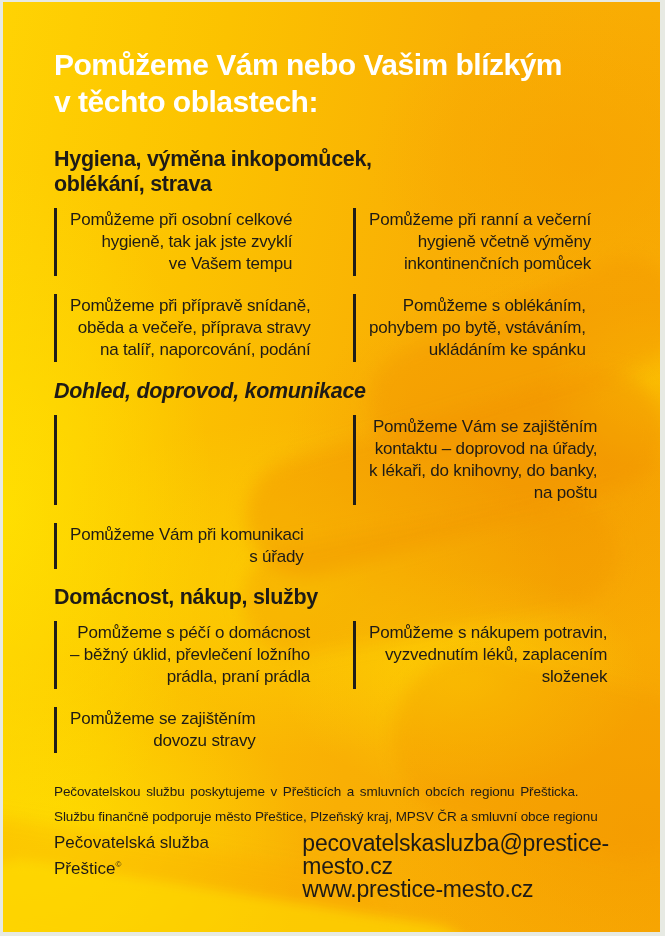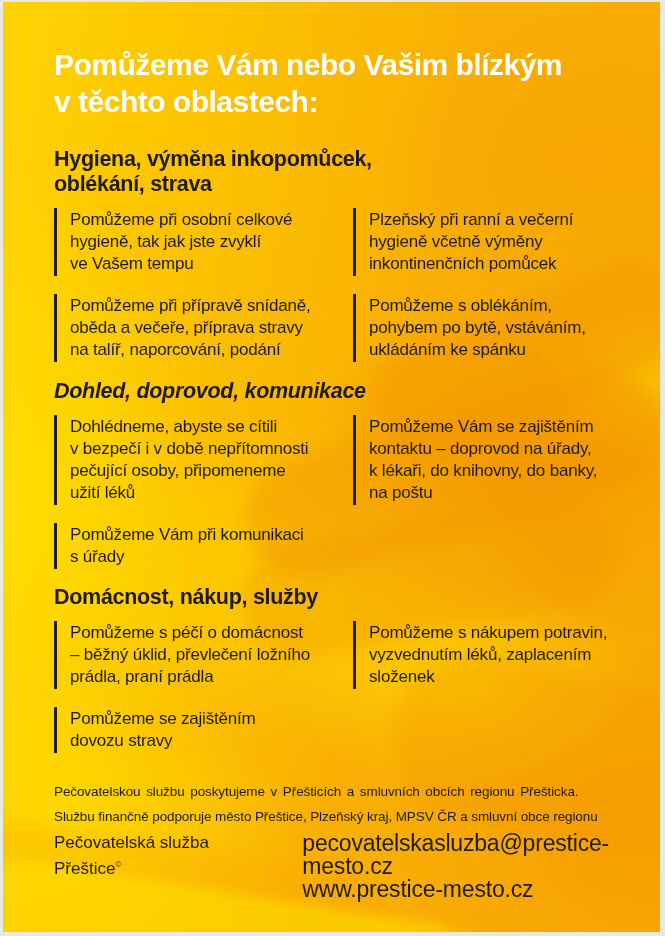--- a/index.html
+++ b/index.html
@@ -61,20 +61,21 @@
     display:grid;
     grid-template-columns:299px 1fr;
     row-gap:18px;
   }
   .item { display:flex; align-items:stretch; }
   .bar  { width:3px; background:#201d19; margin-right:13px; flex-shrink:0; }
   .item p {
     margin:0; padding:1px 0;
     font-size:17px; line-height:22px; letter-spacing:-0.2px;
     white-space:pre-line;
+    text-align:right;
   }
 
   .footer-note { margin-top:26px; }
   .footer-line {
     font-size:13.5px; line-height:25px; letter-spacing:-0.1px;
     white-space:nowrap;
   }
   .footer-line.justified { word-spacing:2px; }
 
   .bottom-row { display:flex; margin-top:3px; }
@@ -108,21 +109,21 @@
 oblékání, strava</h2>
         <div class="items">
           <div class="item">
             <div class="bar"></div>
             <p>Pomůžeme při osobní celkové
 hygieně, tak jak jste zvyklí
 ve Vašem tempu</p>
           </div>
           <div class="item">
             <div class="bar"></div>
-            <p>Plzeňský při ranní a večerní
+            <p>Pomůžeme při ranní a večerní
 hygieně včetně výměny
 inkontinenčních pomůcek</p>
           </div>
           <div class="item">
             <div class="bar"></div>
             <p>Pomůžeme při přípravě snídaně,
 oběda a večeře, příprava stravy
 na talíř, naporcování, podání</p>
           </div>
           <div class="item">
@@ -132,24 +133,20 @@
 ukládáním ke spánku</p>
           </div>
         </div>
       </section>
 
       <section class="s2">
         <h2 class="section-heading">Dohled, doprovod, komunikace</h2>
         <div class="items">
           <div class="item">
             <div class="bar"></div>
-            <p>Dohlédneme, abyste se cítili
-v bezpečí i v době nepřítomnosti
-pečující osoby, připomeneme
-užití léků</p>
           </div>
           <div class="item">
             <div class="bar"></div>
             <p>Pomůžeme Vám se zajištěním
 kontaktu – doprovod na úřady,
 k lékaři, do knihovny, do banky,
 na poštu</p>
           </div>
           <div class="item">
             <div class="bar"></div>

